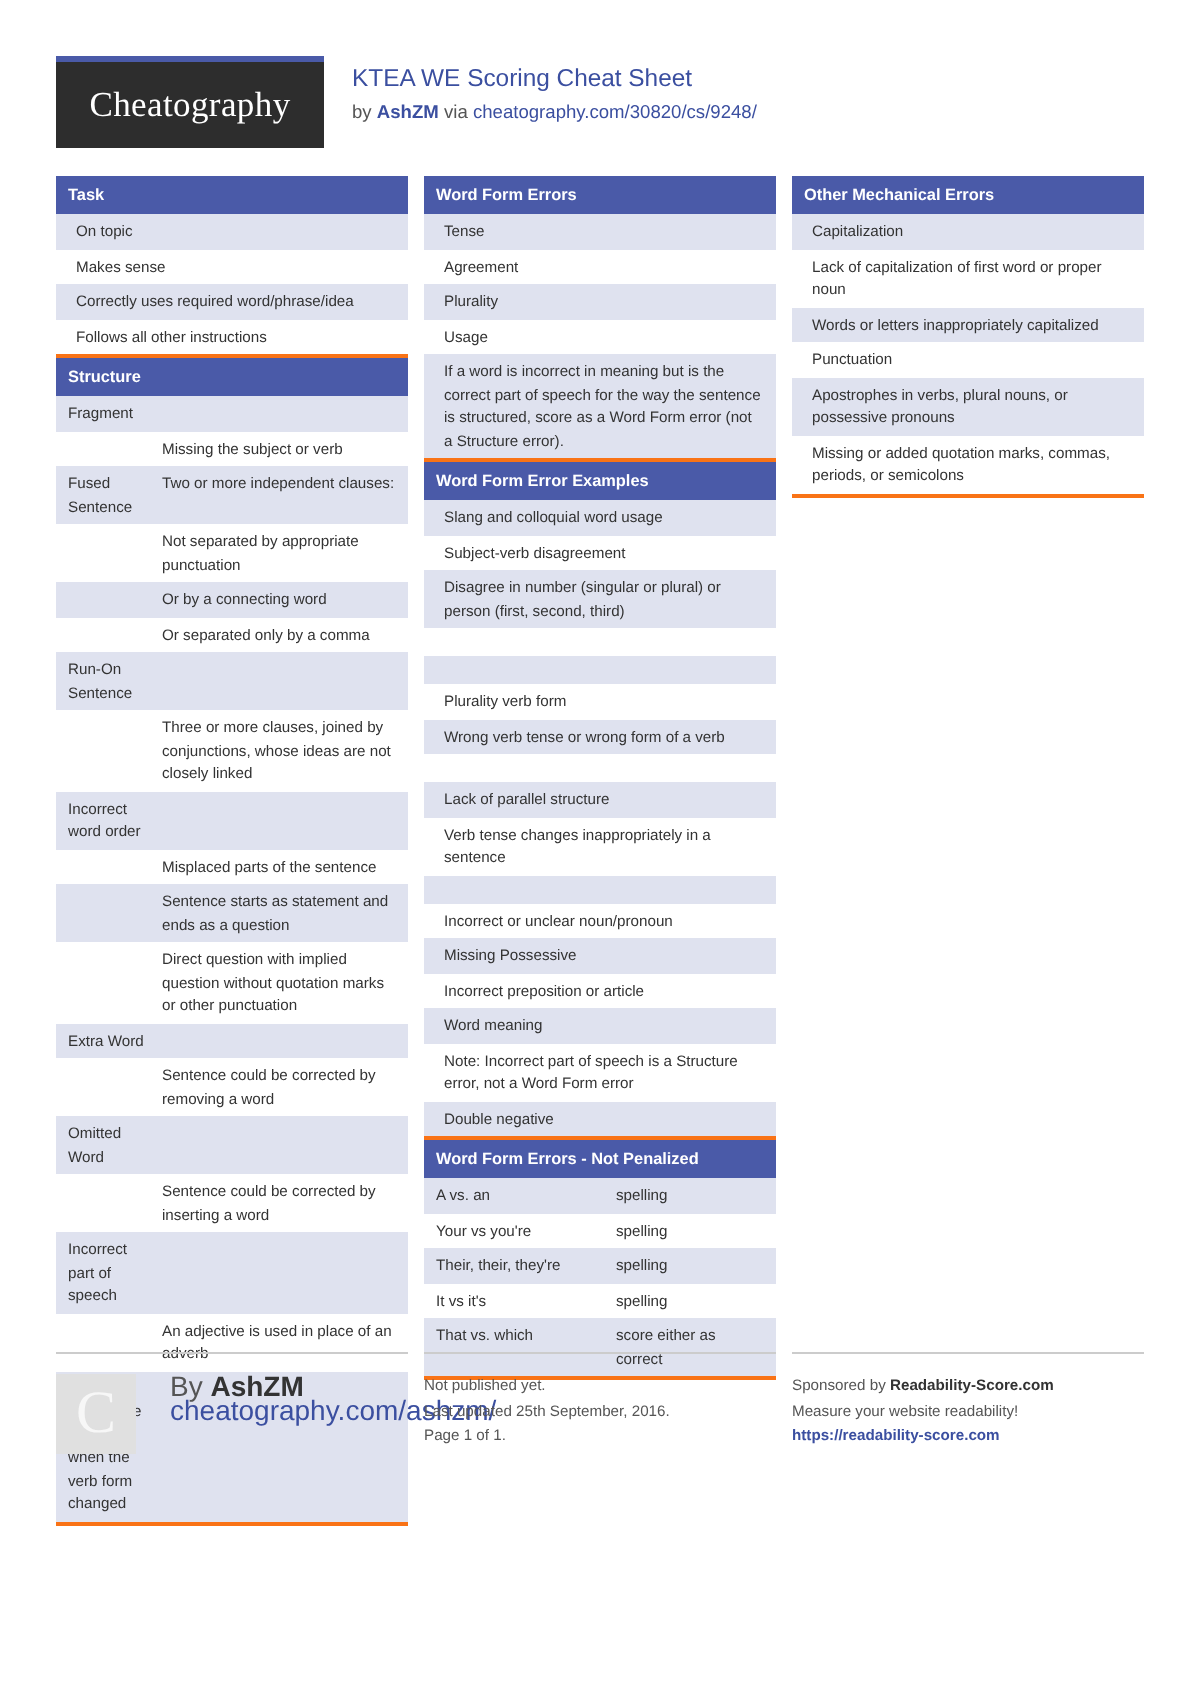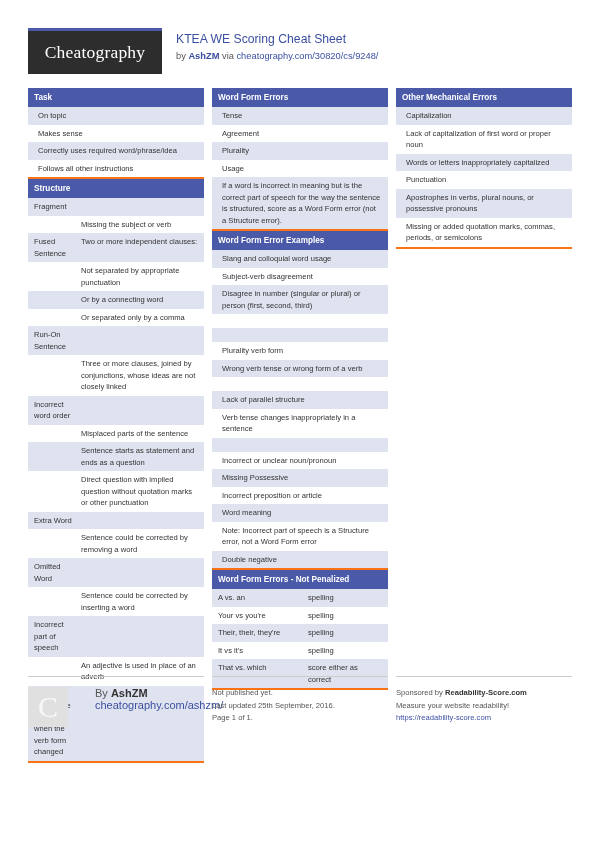--- a/index.html
+++ b/index.html
@@ -116,26 +116,26 @@
   .avatar {
     width: 40px; height: 40px;
     background: #e0e0e0;
     color: #f7f7f7;
     font-family: "Liberation Serif", serif;
     font-size: 30px;
     line-height: 40px;
     text-align: center;
     flex: 0 0 40px;
   }
-  .fmeta { margin-left: 27px; font-size: 11px; line-height: 12px; color: #555; }
+  .fmeta { margin-left: 17px; font-size: 14px; line-height: 12px; color: #555; }
   .fmeta .bold { font-weight: bold; color: #333; }
   .fmeta .lnk { color: #3b4fa0; }
   .ftext { font-size: 7.6px; line-height: 12.5px; color: #555; }
   .ftext .bold { font-weight: bold; color: #333; }
-  .ftext .lnk { color: #3b4fa0; }
+  .ftext .lnk { color: #3b4fa0; font-weight: bold; }
 </style>
 </head>
 <body>
 
 <div class="page">
 
   <div class="header">
     <div class="logo-box">
       <span class="logo-text">Cheatography</span>
     </div>

